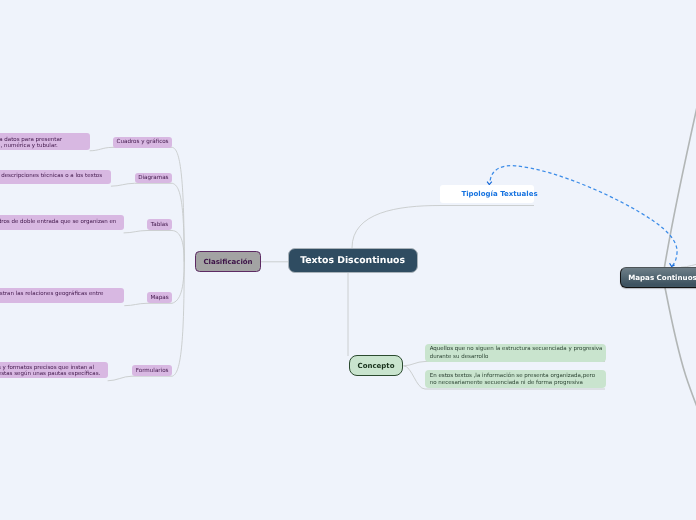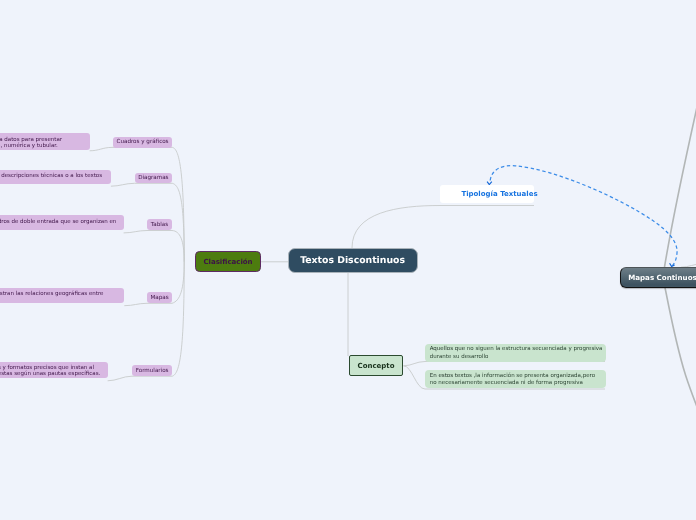--- a/index.html
+++ b/index.html
@@ -8,23 +8,23 @@
   #canvas{position:relative;width:696px;height:520px;background:#eff3fb;}
   svg.edges{position:absolute;left:0;top:0;width:696px;height:520px;overflow:visible;}
   .node{position:absolute;box-sizing:border-box;display:flex;align-items:center;justify-content:center;white-space:nowrap;}
 
   .n-main{background:#2f4c61;border:1px solid #a9b2b9;border-radius:7px;
           color:#ffffff;font-weight:bold;font-size:9.3px;}
   .n-cont{background:linear-gradient(180deg,#6e7e87 0%,#5d707b 30%,#4b5f6b 62%,#3d5260 88%,#415663 100%);
           border:1.3px solid #111;border-top-color:#4e5558;border-radius:6px;color:#ffffff;font-weight:bold;
           font-size:7.1px;justify-content:flex-start;padding-left:7.5px;
           box-shadow:0 1px 1px rgba(0,0,0,.25);}
-  .n-clas{background:#4d7c0f;border:1.5px solid #5d2a63;border-radius:4.5px;
+  .n-clas{background:#a3a3a3;border:1.5px solid #5d2a63;border-radius:4.5px;
           color:#3c1247;font-weight:bold;font-size:7px;}
-  .n-conc{background:#c9e4ce;border:1.5px solid #2b4a2f;border-radius:2px;
+  .n-conc{background:#c9e4ce;border:1.5px solid #2b4a2f;border-radius:8px;
           color:#17301b;font-weight:bold;font-size:7px;}
   .n-tipo{background:#ffffff;border-radius:3px;color:#1874e0;font-weight:bold;font-size:7px;padding-left:25px;}
 
   .sub{position:absolute;background:#d8b8e2;border-radius:3px;color:#3f1649;font-size:5.6px;
        box-sizing:border-box;display:flex;align-items:center;justify-content:center;white-space:nowrap;}
   .leaf{position:absolute;background:#d8b8e2;border-radius:3px;color:#3f1649;font-size:5.5px;
         box-sizing:border-box;padding:3.4px 5px 1.4px;line-height:6.3px;overflow:hidden;}
   .green{position:absolute;background:#c9e4ce;border-radius:4px;color:#2c4433;font-size:5.5px;
         box-sizing:border-box;padding:2.6px 3px 2.6px 4.4px;line-height:7.4px;overflow:hidden;}
   .green .lead{font-size:5.5px;color:#223529;}

